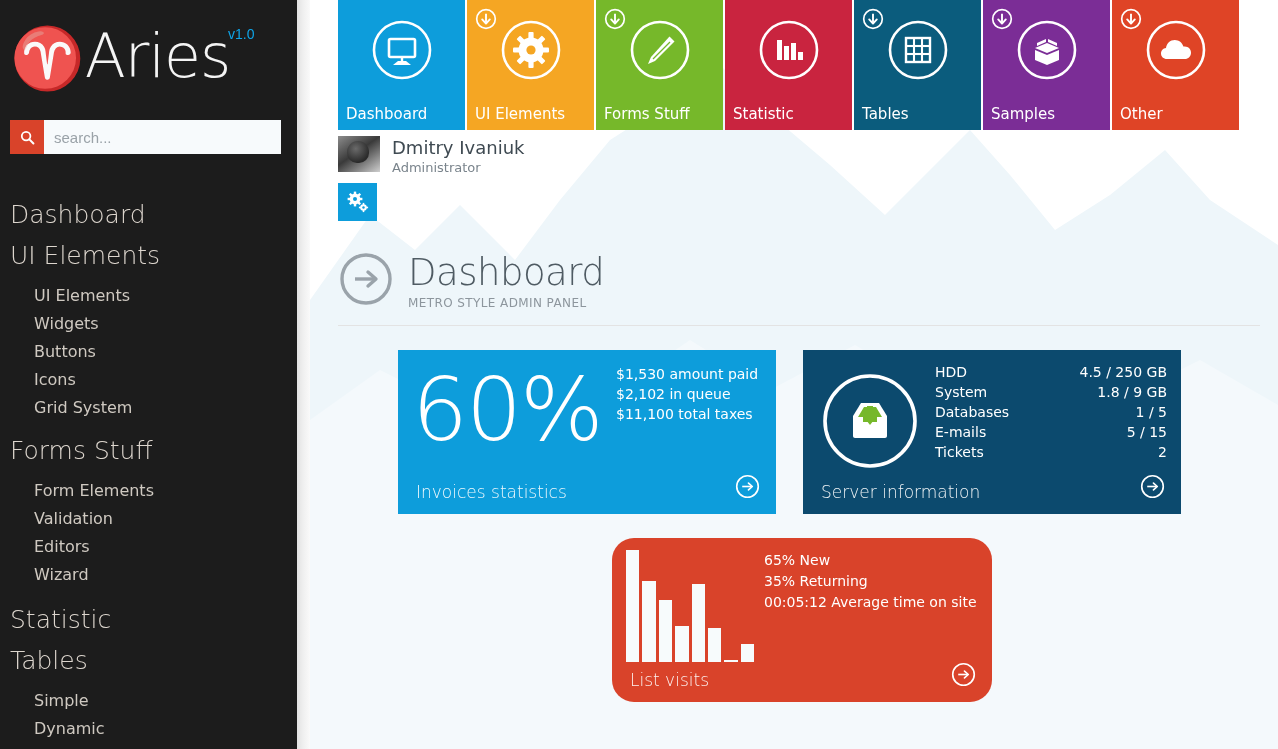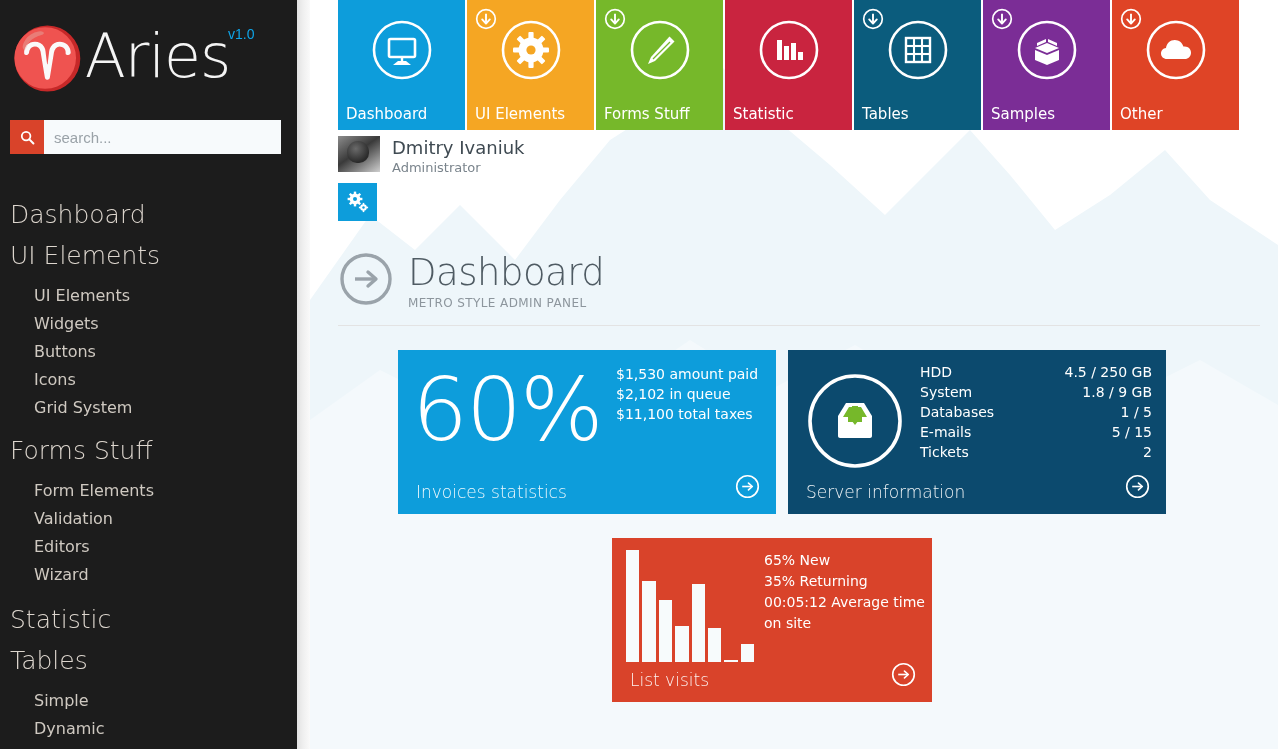--- a/index.html
+++ b/index.html
@@ -218,30 +218,30 @@
   .hr {
     height: 1px;
     background: #e3e3e3;
     margin: 14px 18px 0 28px;
   }
 
   
   .widget-row {
     display: flex;
     padding: 24px 0 0 88px;
-    gap: 12px;
+    gap: 27px;
   }
   .widget {
     height: 164px;
     position: relative;
     cursor: pointer;
   }
   .w-blue   { width: 378px; background: #0d9ddb; }
   .w-green  { width: 378px; background: #0c4a6e; }
-  .w-red    { width: 320px; background: #d9432a; }
+  .w-red    { width: 380px; background: #d9432a; border-radius: 22px; }
 
   .w-foot {
     position: absolute;
     left: 18px; bottom: 12px;
     color: rgba(255,255,255,0.93);
     font-size: 17px;
     font-family: "DejaVu Sans", sans-serif;
     font-weight: 300;
   }
   .w-goto {

